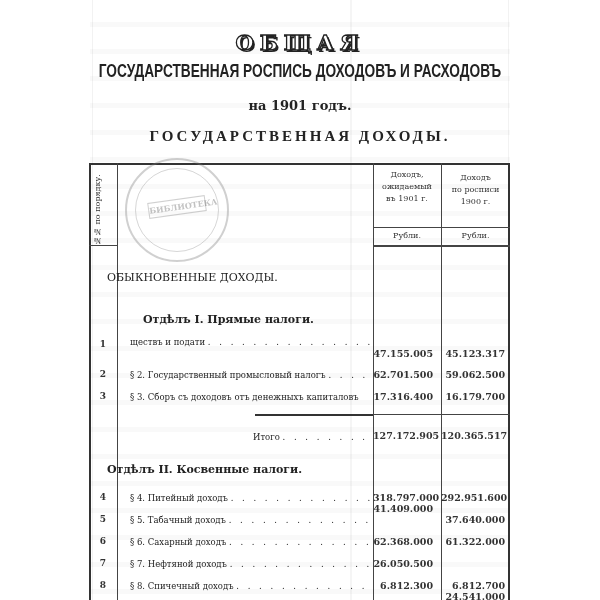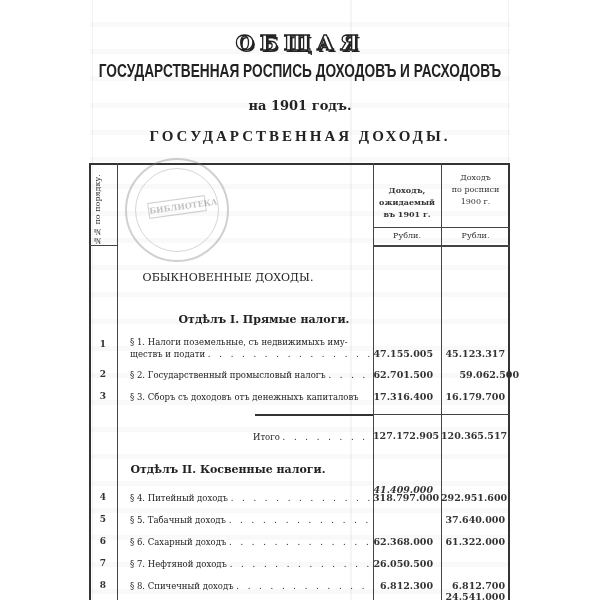--- a/index.html
+++ b/index.html
@@ -57,21 +57,21 @@
   .vert-header {
     position:absolute; left:93px; top:170px; width:22px; height:80px;
     writing-mode:vertical-rl; transform:rotate(180deg);
     font-size:8px; text-align:center; color:#333;
   }
   .col-head {
     position:absolute; text-align:center; font-size:8px; line-height:12px; color:#333;
   }
   .unit { position:absolute; text-align:center; font-size:8px; color:#333; }
   .sec-title {
-    position:absolute; left:100px; width:256px; text-align:center;
+    position:absolute; left:107px; width:256px; text-align:left;
     font-size:11px; color:#222;
   }
   .sec-title.bold { font-weight:bold; }
   .num { position:absolute; left:89px; width:28px; text-align:center; font-size:9px; font-weight:bold; color:#333; }
   .label { position:absolute; left:130px; width:240px; font-size:8.5px; color:#222; white-space:nowrap; overflow:hidden; line-height:12px; }
   .label .dots { letter-spacing:3px; }
   .val { position:absolute; text-align:right; font-size:9.5px; font-weight:bold; color:#333; font-family:"DejaVu Serif", serif; }
   .v1 { left:373px; width:60px; }
   .v2 { left:441px; width:64px; }
   .total-rule { position:absolute; left:255px; width:118px; height:2px; background:#333; }
@@ -94,49 +94,48 @@
 <div class="vline" style="left:441px; top:163px; height:437px;"></div>
 <div class="hline" style="left:89px; top:245px; width:28px;"></div>
 <div class="hline" style="left:373px; top:227px; width:137px;"></div>
 <div class="hline" style="left:373px; top:245px; width:137px; height:2px;"></div>
 
 <div class="stamp"></div>
 <div class="stamp-label">БИБЛИОТЕКА</div>
 
 <div class="vert-header">№№ по порядку.</div>
 
-<div class="col-head" style="left:373px; top:184px; width:68px;font-weight:bold;">
+<div class="col-head" style="left:373px; top:169px; width:68px;">
   <div>Доходъ,</div>
   <div>ожидаемый</div>
   <div>въ 1901 г.</div>
 </div>
 <div class="col-head" style="left:441px; top:172px; width:69px;">
   <div>Доходъ</div>
   <div>по росписи</div>
   <div>1900 г.</div>
 </div>
 <div class="unit" style="left:373px; top:231px; width:68px;">Рубли.</div>
 <div class="unit" style="left:441px; top:231px; width:69px;">Рубли.</div>
 
 <div class="sec-title" style="top:271px;">ОБЫКНОВЕННЫЕ ДОХОДЫ.</div>
 
 <div class="sec-title bold" style="top:313px;padding-left:36px;">Отдѣлъ I. Прямые налоги.</div>
 
 <div class="num" style="top:339px;">1</div>
 <div class="label" style="top:336px;">
-  <div>§ 1. Налоги поземельные, съ недвижимыхъ иму-</div>
   <div><span>ществъ и подати</span> <span class="dots">. . . . . . . . . . . . . . . . . . . .</span></div>
 </div>
 <div class="val v1" style="top:348px;">47.155.005</div>
 <div class="val v2" style="top:348px;">45.123.317</div>
 
 <div class="num" style="top:369px;">2</div>
 <div class="label" style="top:369px;"><span>§ 2. Государственный промысловый налогъ</span> <span class="dots">. . . . . . . . . . . . . . . . . . . .</span></div>
 <div class="val v1" style="top:369px;">62.701.500</div>
-<div class="val v2" style="top:369px;padding-left:14px;">59.062.500</div>
+<div class="val v2" style="top:369px;">59.062.500</div>
 
 <div class="num" style="top:391px;">3</div>
 <div class="label" style="top:391px;"><span>§ 3. Сборъ съ доходовъ отъ денежныхъ капиталовъ</span></div>
 <div class="val v1" style="top:391px;">17.316.400</div>
 <div class="val v2" style="top:391px;">16.179.700</div>
 
 <div class="total-rule" style="top:414px;"></div>
 <div class="hline" style="left:373px; top:414px; width:137px;"></div>
 
 <div class="label" style="top:431px; left:253px; width:120px;"><span>Итого</span> <span class="dots">. . . . . . . . . . . . . . . . . . . .</span></div>
@@ -145,21 +144,21 @@
 
 <div class="sec-title bold" style="top:463px;">Отдѣлъ II. Косвенные налоги.</div>
 
 <div class="num" style="top:492px;">4</div>
 <div class="label" style="top:492px;"><span>§ 4. Питейный доходъ</span> <span class="dots">. . . . . . . . . . . . . . . . . . . .</span></div>
 <div class="val v1" style="top:492px;">318.797.000</div>
 <div class="val v2" style="top:492px;">292.951.600</div>
 
 <div class="num" style="top:514px;">5</div>
 <div class="label" style="top:514px;"><span>§ 5. Табачный доходъ</span> <span class="dots">. . . . . . . . . . . . . . . . . . . .</span></div>
-<div class="val v1" style="top:484px;font-style:italic;">41.409.000</div>
+<div class="val v1" style="top:503px;">41.409.000</div>
 <div class="val v2" style="top:514px;">37.640.000</div>
 
 <div class="num" style="top:536px;">6</div>
 <div class="label" style="top:536px;"><span>§ 6. Сахарный доходъ</span> <span class="dots">. . . . . . . . . . . . . . . . . . . .</span></div>
 <div class="val v1" style="top:536px;">62.368.000</div>
 <div class="val v2" style="top:536px;">61.322.000</div>
 
 <div class="num" style="top:558px;">7</div>
 <div class="label" style="top:558px;"><span>§ 7. Нефтяной доходъ</span> <span class="dots">. . . . . . . . . . . . . . . . . . . .</span></div>
 <div class="val v1" style="top:558px;">26.050.500</div>

